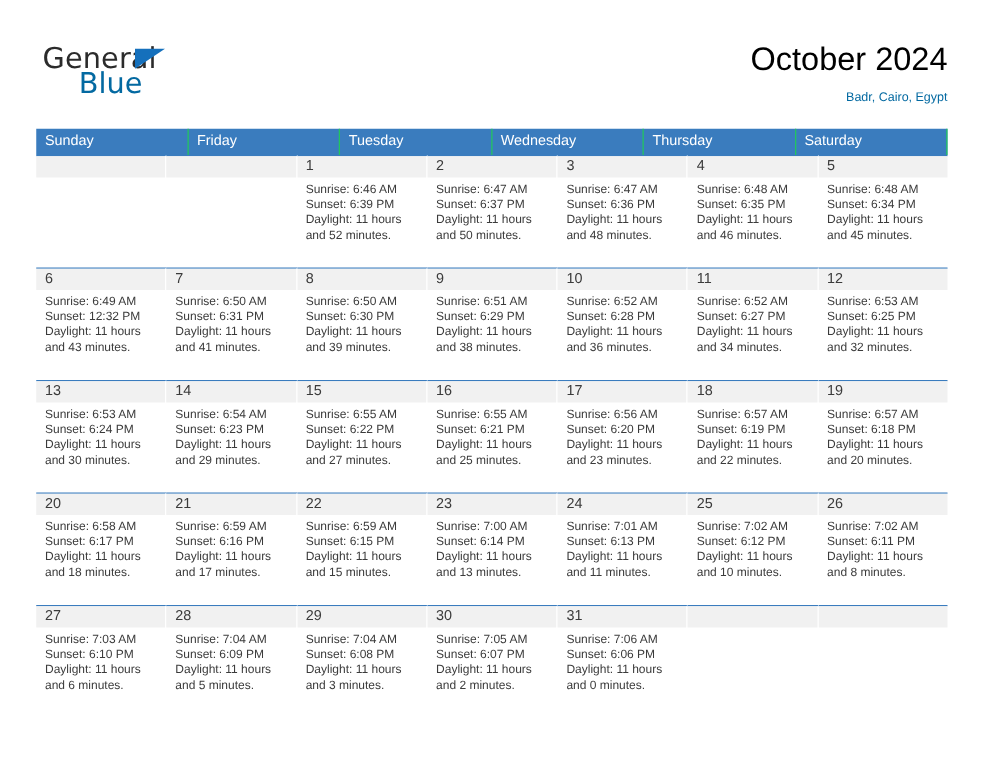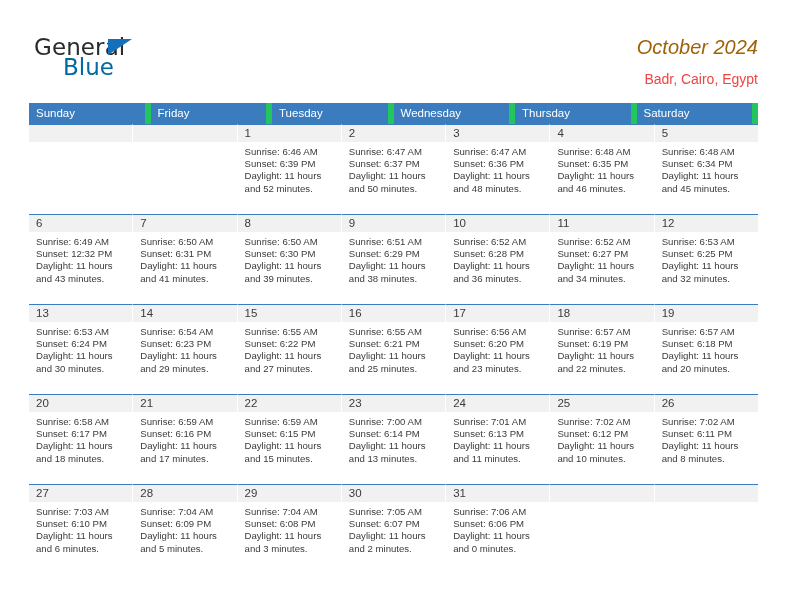--- a/index.html
+++ b/index.html
@@ -69,31 +69,30 @@
     line-height: 26px;
   }
 
   .title-block {
     position: absolute;
     right: 34px;
     top: 30px;
     text-align: right;
   }
   .cal-title {
-    font-size: 20px;
-    color: #a16207;
+    font-size: 26px;
+    color: #000000;
     font-weight: 400;
     line-height: 34px;
     white-space: nowrap;
-    font-style: italic;
   }
   .cal-subtitle {
     margin-top: 6px;
-    font-size: 14px;
-    color: #ef4444;
+    font-size: 10px;
+    color: #0369a1;
     font-weight: 400;
     line-height: 18px;
     white-space: nowrap;
   }
 
   
   .calendar {
     position: absolute;
     left: 29px;
     top: 103px;
@@ -128,21 +127,21 @@
     height: 90px;
     box-sizing: border-box;
     border-top: 1px solid #3a7cbe;
     border-right: 1px solid #ffffff;
     position: relative;
     background: #ffffff;
   }
   .week-row .day-cell:last-child {
     border-right: none;
   }
-  .dow-row .dow-cell { border-right: 6px solid #22c55e; }
+  .dow-row .dow-cell { border-right: 1px solid #22c55e; }
 
   .daynum-band {
     height: 17px;
     background: #f1f1f1;
     box-sizing: border-box;
   }
   .daynum {
     padding-left: 7px;
     font-size: 11.5px;
     line-height: 17px;

